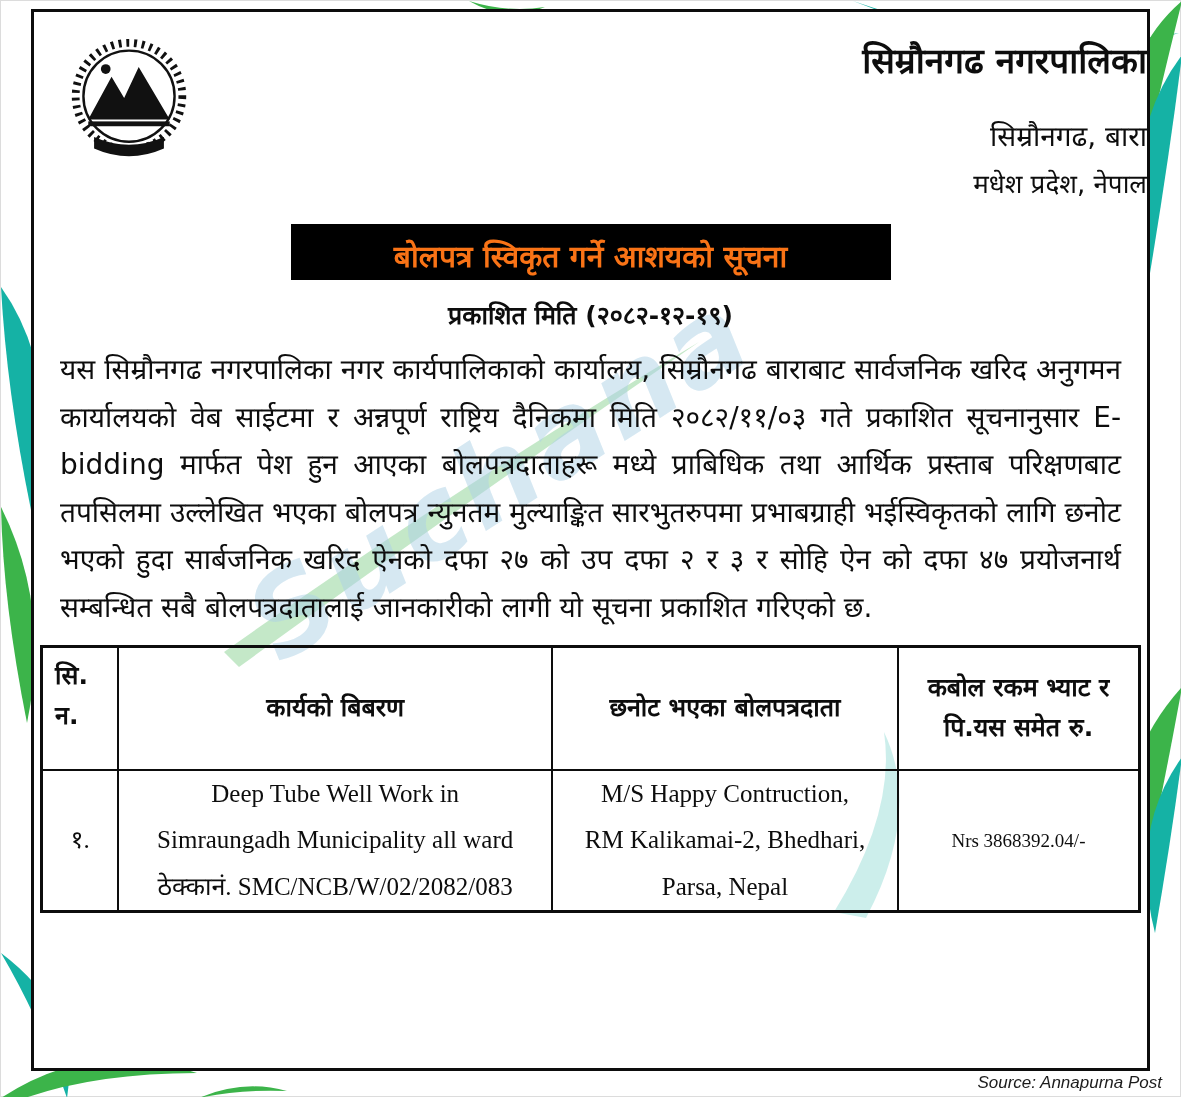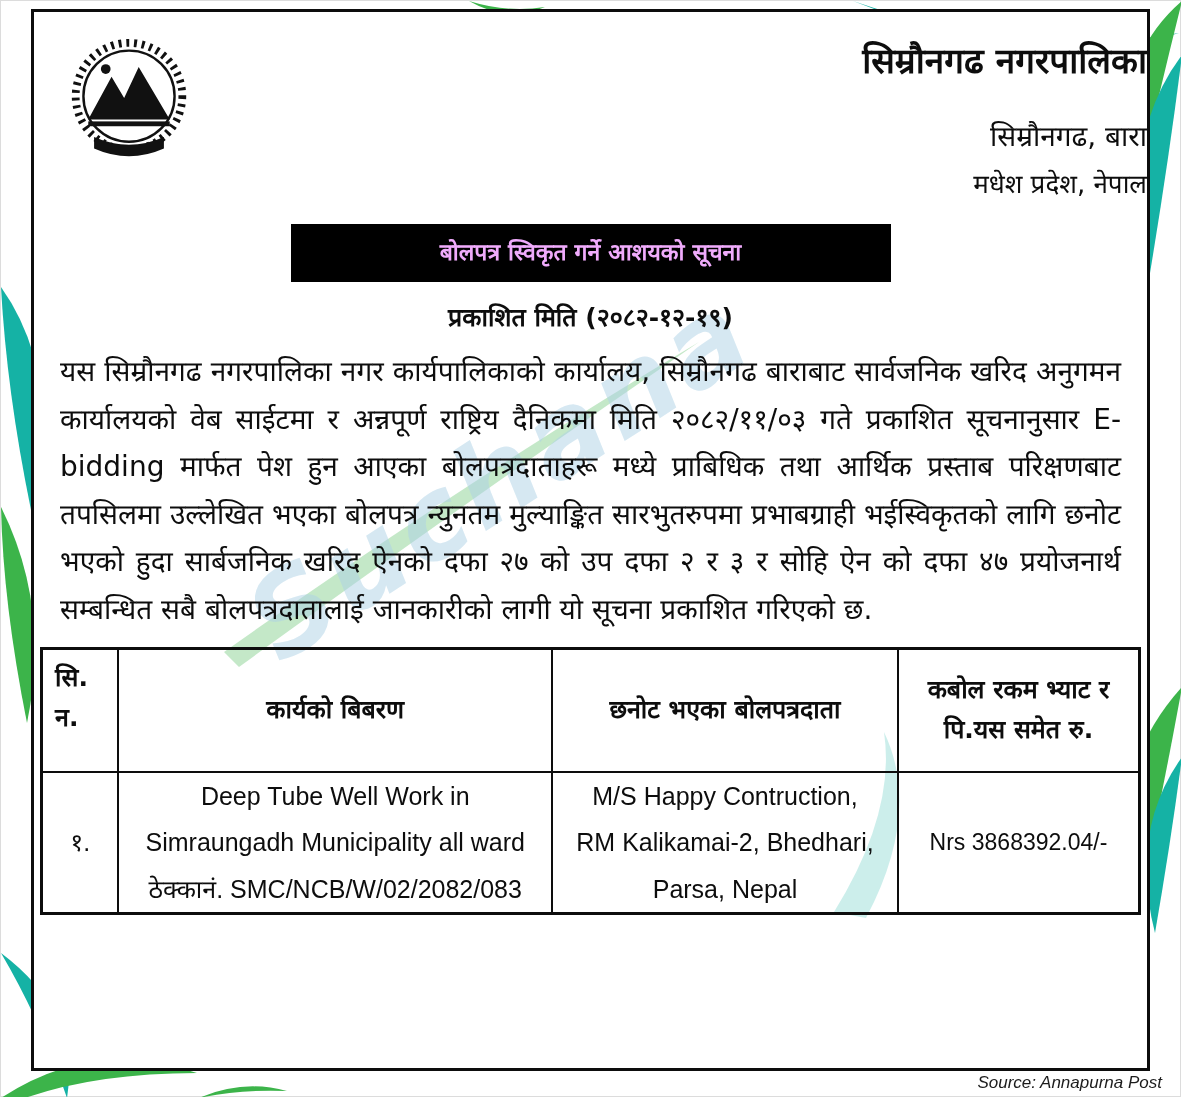--- a/index.html
+++ b/index.html
@@ -30,33 +30,33 @@
   .content{position:relative;z-index:2;height:100%}
   .emblem{position:absolute;left:36px;top:26px;width:118px;height:128px}
 
   .hdr{text-align:right;padding-top:24px}
   .t1{font-size:35px;font-weight:bold}
   .t2{font-size:37px;font-weight:bold;margin-top:16px}
   .t3{font-size:28px;font-weight:normal;margin-top:33px}
   .t4{font-size:26px;font-weight:normal;margin-top:11px}
 
   .banner{
-    width:600px;margin:23px auto 0;background:var(--banner-bg,#000);color:#f0abfc;
-    text-align:center;font-size:23px;font-weight:bold;padding:11px 0 15px;
+    width:600px;margin:23px auto 0;background:var(--banner-bg,#000);color:#f97316;
+    text-align:center;font-size:30px;font-weight:bold;padding:11px 0 4px;
   }
   .pubdate{text-align:center;font-size:25px;font-weight:bold;margin-top:17px}
   .body-text{margin:15px 26px 0 26px;font-size:28px;line-height:1.7;text-align:justify}
   .schedule{text-align:center;font-size:25px;font-weight:bold;margin-top:9px}
 
   .tbl{width:calc(100% - 12px);margin:13px 6px 0;border-collapse:collapse;border:3px solid var(--ink,#111)}
   .tbl th,.tbl td{border:2px solid var(--ink,#111);text-align:center;vertical-align:middle;white-space:pre-line}
   .tbl th{font-size:25px;font-weight:bold;height:124px;line-height:1.6}
   .tbl th.sn-head{text-align:left;vertical-align:top;padding:8px 0 0 12px}
-  .tbl td{height:132px;font-family:Liberation Sans, sans-serif;font-size:25px;line-height:1.85}
-  .tbl td.amt{font-size:23px}
+  .tbl td{height:132px;font-family:Liberation Serif, serif;font-size:25px;line-height:1.85}
+  .tbl td.amt{font-size:19px}
 
   .source{
     position:absolute;right:18px;bottom:3px;z-index:2;
     font-size:17px;font-style:italic;color:#1c1c1c;
     font-family:"Liberation Sans",sans-serif;
   }
 </style>
 </head>
 <body>
 

